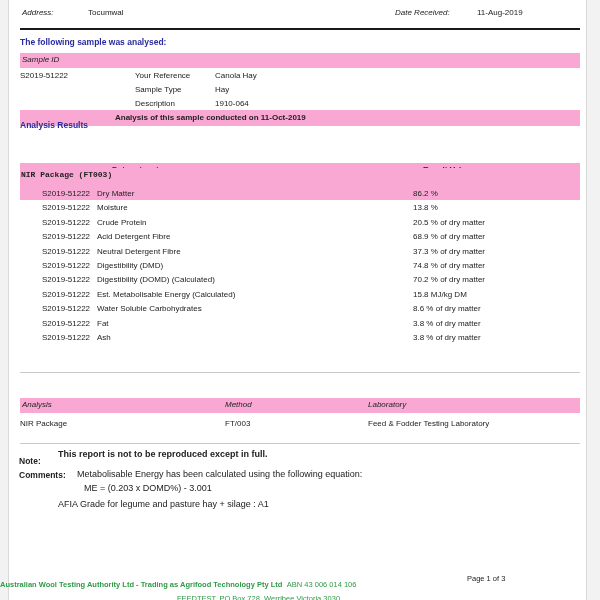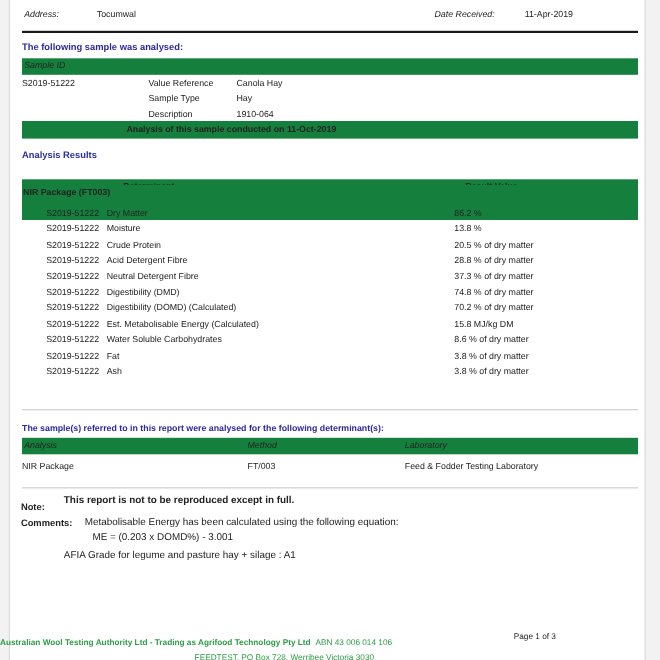--- a/index.html
+++ b/index.html
@@ -5,21 +5,21 @@
   html,body{margin:0;padding:0;width:600px;height:600px;overflow:hidden;background:#ffffff;
             font-family:"Liberation Sans", sans-serif;color:#222;}
   .page{position:relative;width:600px;height:600px;background:#ffffff;}
   .edge-strip-left{position:absolute;left:0;top:0;width:8px;height:600px;background:#f2f2f2;border-right:1px solid #d9d9d9;}
   .edge-strip-right{position:absolute;left:586px;top:0;width:14px;height:600px;background:#f2f2f2;border-left:1px solid #d9d9d9;}
   .abs{position:absolute;white-space:nowrap;}
   .it{font-style:italic;}
   .b{font-weight:bold;}
   .blue{color:#2B2B9E;font-weight:bold;}
   .green{color:#2E9B47;}
-  .bar{position:absolute;left:20px;width:560px;background:#15803d;}
+  .bar{position:absolute;left:20px;width:560px;background:#f9a8d4;}
   .thick-rule{position:absolute;left:20px;width:560px;height:2px;background:#1a1a1a;}
   .thin-rule{position:absolute;left:20px;width:560px;height:1px;background:#c9c9c9;}
   .fs8{font-size:8px;}
   .fs85{font-size:8.5px;}
   .fs9{font-size:9px;}
   .fs75{font-size:7.5px;}
   
   .rtable{position:absolute;left:0;top:189px;width:600px;}
   .rrow{position:relative;height:14.4px;}
   .rrow .sid{position:absolute;left:42px;top:0;font-size:8px;}
@@ -31,53 +31,53 @@
 </head>
 <body>
 
 <div class="page">
   <div class="edge-strip-left"></div>
   <div class="edge-strip-right"></div>
 
   <span class="abs it fs8" style="left:22px;top:8px;">Address:</span>
   <span class="abs fs8" style="left:88px;top:8px;">Tocumwal</span>
   <span class="abs it fs8" style="left:395px;top:8px;">Date Received:</span>
-  <span class="abs fs8" style="left:477px;top:8px;">11-Apr-2019</span>
+  <span class="abs fs8" style="left:477px;top:8px;">11-Aug-2019</span>
 
   <div class="thick-rule" style="top:28px;"></div>
 
   <span class="abs blue fs85" style="left:20px;top:37px;">The following sample was analysed:</span>
 
   <div class="bar" style="top:53px;height:15px;">
     <span class="abs it fs8" style="left:2px;top:2px;">Sample ID</span>
   </div>
 
   <span class="abs fs8" style="left:20px;top:71px;">S2019-51222</span>
 
-  <span class="abs fs8" style="left:135px;top:71px;">Value Reference</span>
+  <span class="abs fs8" style="left:135px;top:71px;">Your Reference</span>
   <span class="abs fs8" style="left:215px;top:71px;">Canola Hay</span>
 
   <span class="abs fs8" style="left:135px;top:85px;">Sample Type</span>
   <span class="abs fs8" style="left:215px;top:85px;">Hay</span>
 
   <span class="abs fs8" style="left:135px;top:99px;">Description</span>
   <span class="abs fs8" style="left:215px;top:99px;">1910-064</span>
 
   <div class="bar" style="top:110px;height:16px;">
     <span class="abs b fs8" style="left:95px;top:3px;">Analysis of this sample conducted on 11-Oct-2019</span>
   </div>
 
-  <span class="abs blue fs85" style="left:20px;top:136px;">Analysis Results</span>
+  <span class="abs blue fs85" style="left:20px;top:120px;">Analysis Results</span>
 
   <div class="bar" style="top:163px;height:27px;">
     <span class="abs b fs8" style="left:92px;top:2px;">Determinant</span>
     <span class="abs b fs8" style="left:403px;top:2px;">Result Value</span>
   </div>
 
-  <div class="bar" style="top:168px;height:32px;">
+  <div class="bar" style="top:168px;height:32px;font-family:Liberation Mono, monospace;">
     <span class="abs b fs8" style="left:1px;top:2px;">NIR Package  (FT003)</span>
   </div>
 
   <div class="rtable">
     <div class="rrow">
       <span class="sid">S2019-51222</span>
       <span class="det">Dry Matter</span>
       <span class="val">86.2 %</span>
     </div>
     <div class="rrow">
@@ -86,21 +86,21 @@
       <span class="val">13.8 %</span>
     </div>
     <div class="rrow">
       <span class="sid">S2019-51222</span>
       <span class="det">Crude Protein</span>
       <span class="val">20.5 % of dry matter</span>
     </div>
     <div class="rrow">
       <span class="sid">S2019-51222</span>
       <span class="det">Acid Detergent Fibre</span>
-      <span class="val">28.8 % of dry matter</span>
+      <span class="val">68.9 % of dry matter</span>
     </div>
     <div class="rrow">
       <span class="sid">S2019-51222</span>
       <span class="det">Neutral Detergent Fibre</span>
       <span class="val">37.3 % of dry matter</span>
     </div>
     <div class="rrow">
       <span class="sid">S2019-51222</span>
       <span class="det">Digestibility (DMD)</span>
       <span class="val">74.8 % of dry matter</span>
@@ -127,21 +127,20 @@
     </div>
     <div class="rrow">
       <span class="sid">S2019-51222</span>
       <span class="det">Ash</span>
       <span class="val">3.8 % of dry matter</span>
     </div>
   </div>
 
   <div class="thin-rule" style="top:372px;"></div>
 
-  <span class="abs blue fs8" style="left:20px;top:385px;">The sample(s) referred to in this report were analysed for the following determinant(s):</span>
 
   <div class="bar" style="top:398px;height:15px;">
     <span class="abs it fs8" style="left:2px;top:2px;">Analysis</span>
     <span class="abs it fs8" style="left:205px;top:2px;">Method</span>
     <span class="abs it fs8" style="left:348px;top:2px;">Laboratory</span>
   </div>
 
   <div>
     <span class="abs fs8" style="left:20px;top:419px;">NIR Package</span>
     <span class="abs fs8" style="left:225px;top:419px;">FT/003</span>

